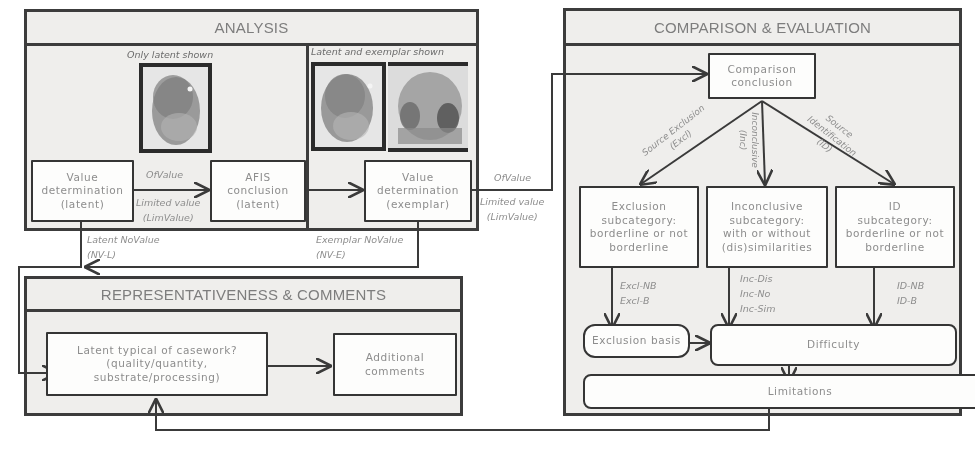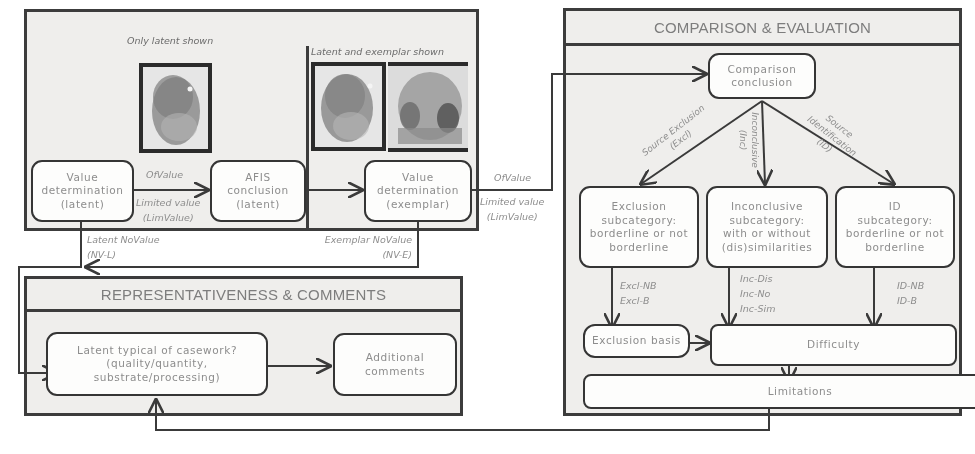--- a/index.html
+++ b/index.html
@@ -3,41 +3,44 @@
 <meta charset="utf-8">
 <style>
   html, body { margin:0; padding:0; background:#ffffff; }
   body { width:975px; height:454px; position:relative; overflow:hidden;
          font-family:"DejaVu Sans", sans-serif; color:#8a8a8a; }
   .panel { position:absolute; background:#efeeec; border:3px solid #3c3c3c; box-sizing:border-box; }
   .panel-header { position:absolute; left:0; right:0; top:0; border-bottom:3px solid #3c3c3c;
                   display:flex; align-items:center; justify-content:center;
                   font-family:"Liberation Sans", sans-serif; font-size:15px; color:#7d7d7d; letter-spacing:0.2px; }
   .divider { position:absolute; width:3px; background:#3c3c3c; }
-  .node { position:absolute; background:#fdfdfc; border:2.5px solid #353535; border-radius:11px; box-sizing:border-box;
+  .node { position:absolute; background:#fdfdfc; border:2.5px solid #353535; border-radius:1px; box-sizing:border-box;
           display:flex; align-items:center; justify-content:center; text-align:center;
           font-family:"DejaVu Sans", sans-serif; font-size:10.5px; line-height:13.5px; color:#8d8d8d; letter-spacing:0.6px; }
   .node span { white-space:pre-line; }
   .label { position:absolute; font-family:"DejaVu Sans", sans-serif; font-style:italic; font-size:9.5px;
            line-height:15px; color:#8d8d8d; white-space:pre-line; }
   .caption { position:absolute; font-family:"DejaVu Sans", sans-serif; font-style:italic; font-size:9.5px; color:#6b6b6b; }
   .print { position:absolute; border:4px solid #2b2b2b; box-sizing:border-box; overflow:hidden; }
   .print.noframe { border:none; border-top:4px solid #2b2b2b; border-bottom:4px solid #2b2b2b; }
   svg.wires { position:absolute; left:0; top:0; pointer-events:none; }
   .rot { position:absolute; font-family:"DejaVu Sans", sans-serif; font-style:italic; font-size:9px; color:#8d8d8d;
          text-align:center; line-height:12px; white-space:pre-line; transform-origin:center center; }
 </style>
 </head>
 <body>
 
 <div class="panel" style="left:24px; top:9px; width:455px; height:222px;">
+  <div class="panel-header" style="height:31px;">
+    <span>ANALYSIS</span>
+  </div>
   <div class="divider" style="left:279px; top:34px; bottom:0;"></div>
 </div>
 
-<div class="caption" style="left:127px; top:35px;">Only latent shown</div>
+<div class="caption" style="left:127px; top:49px;">Only latent shown</div>
 <div class="caption" style="left:311px; top:46px;">Latent and exemplar shown</div>
 
 <div class="print" style="left:139px; top:63px; width:73px; height:90px;">
   <svg width="65" height="82" viewBox="0 0 65 82">
     <rect width="65" height="82" fill="#e6e6e6"></rect>
     <ellipse cx="33" cy="44" rx="24" ry="34" fill="#9a9a9a"></ellipse>
     <ellipse cx="30" cy="30" rx="20" ry="22" fill="#7e7e7e" opacity="0.7"></ellipse>
     <ellipse cx="36" cy="60" rx="18" ry="14" fill="#b4b4b4" opacity="0.6"></ellipse>
     <circle cx="47" cy="22" r="2.5" fill="#f4f4f4"></circle>
   </svg>
@@ -124,21 +127,21 @@
 </div>
 
 <div class="label" style="left:146px; top:167px;">OfValue</div>
 <div class="label" style="left:136px; top:195px; text-align:center;">Limited value
 (LimValue)</div>
 <div class="label" style="left:494px; top:170px;">OfValue</div>
 <div class="label" style="left:480px; top:194px; text-align:center;">Limited value
 (LimValue)</div>
 <div class="label" style="left:87px; top:232px;">Latent NoValue
 (NV-L)</div>
-<div class="label" style="left:308px; top:232px; text-align:right; width:104px;">Exemplar NoValue
+<div class="label" style="left:316px; top:232px; text-align:left; width:104px;">Exemplar NoValue
 (NV-E)</div>
 
 <div class="node" style="left:46px; top:332px; width:222px; height:64px;">
   <span>Latent typical of casework?
 (quality/quantity,
 substrate/processing)</span>
 </div>
 <div class="node" style="left:333px; top:333px; width:124px; height:63px;">
   <span>Additional
 comments</span>

